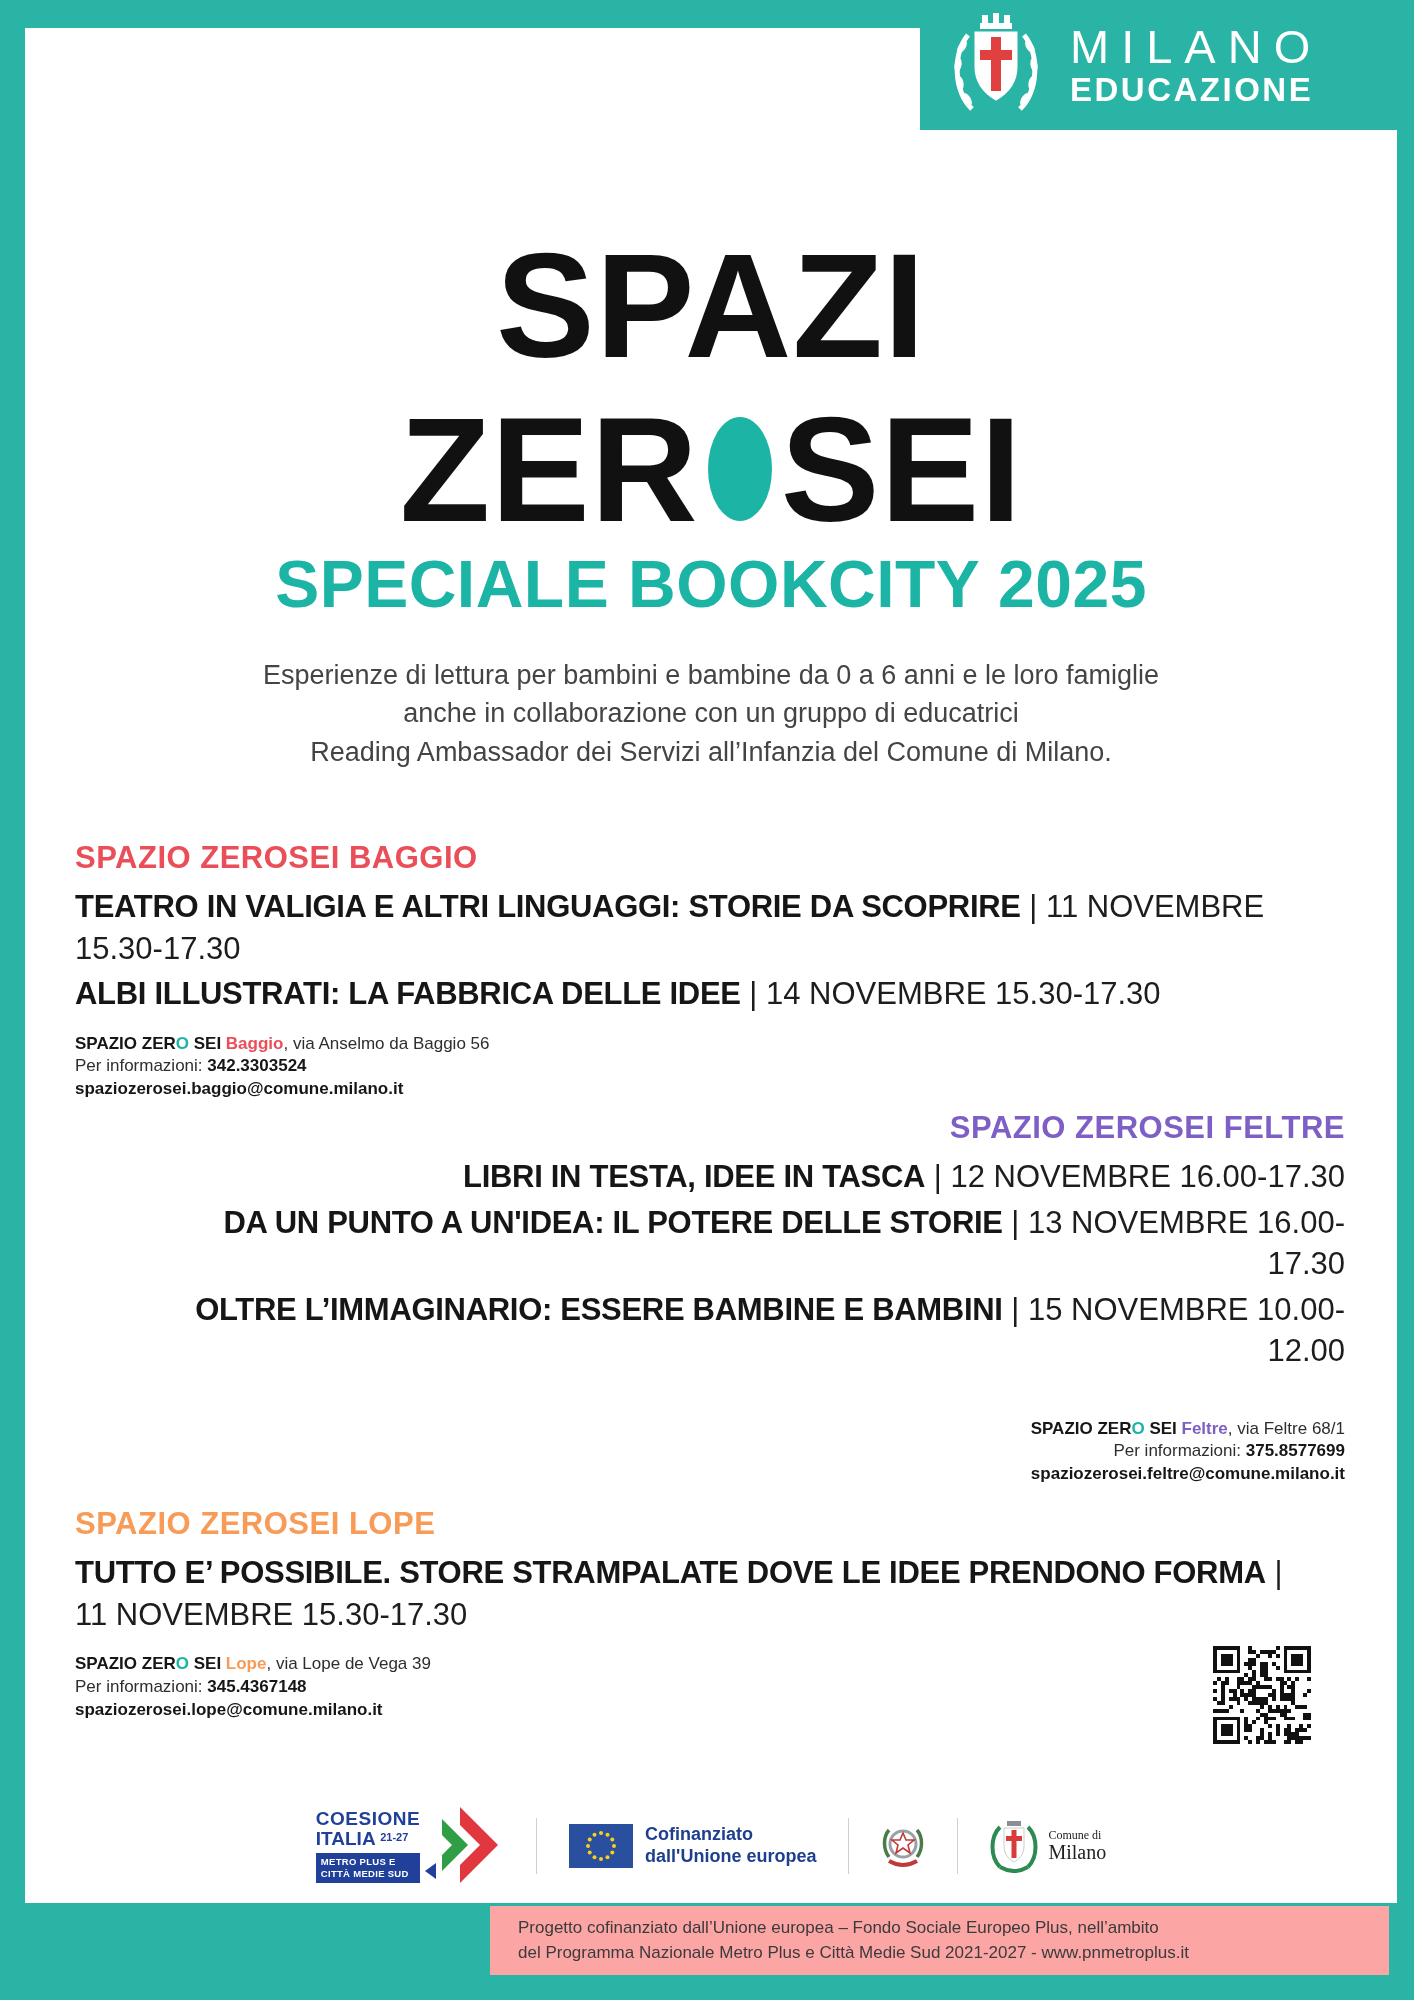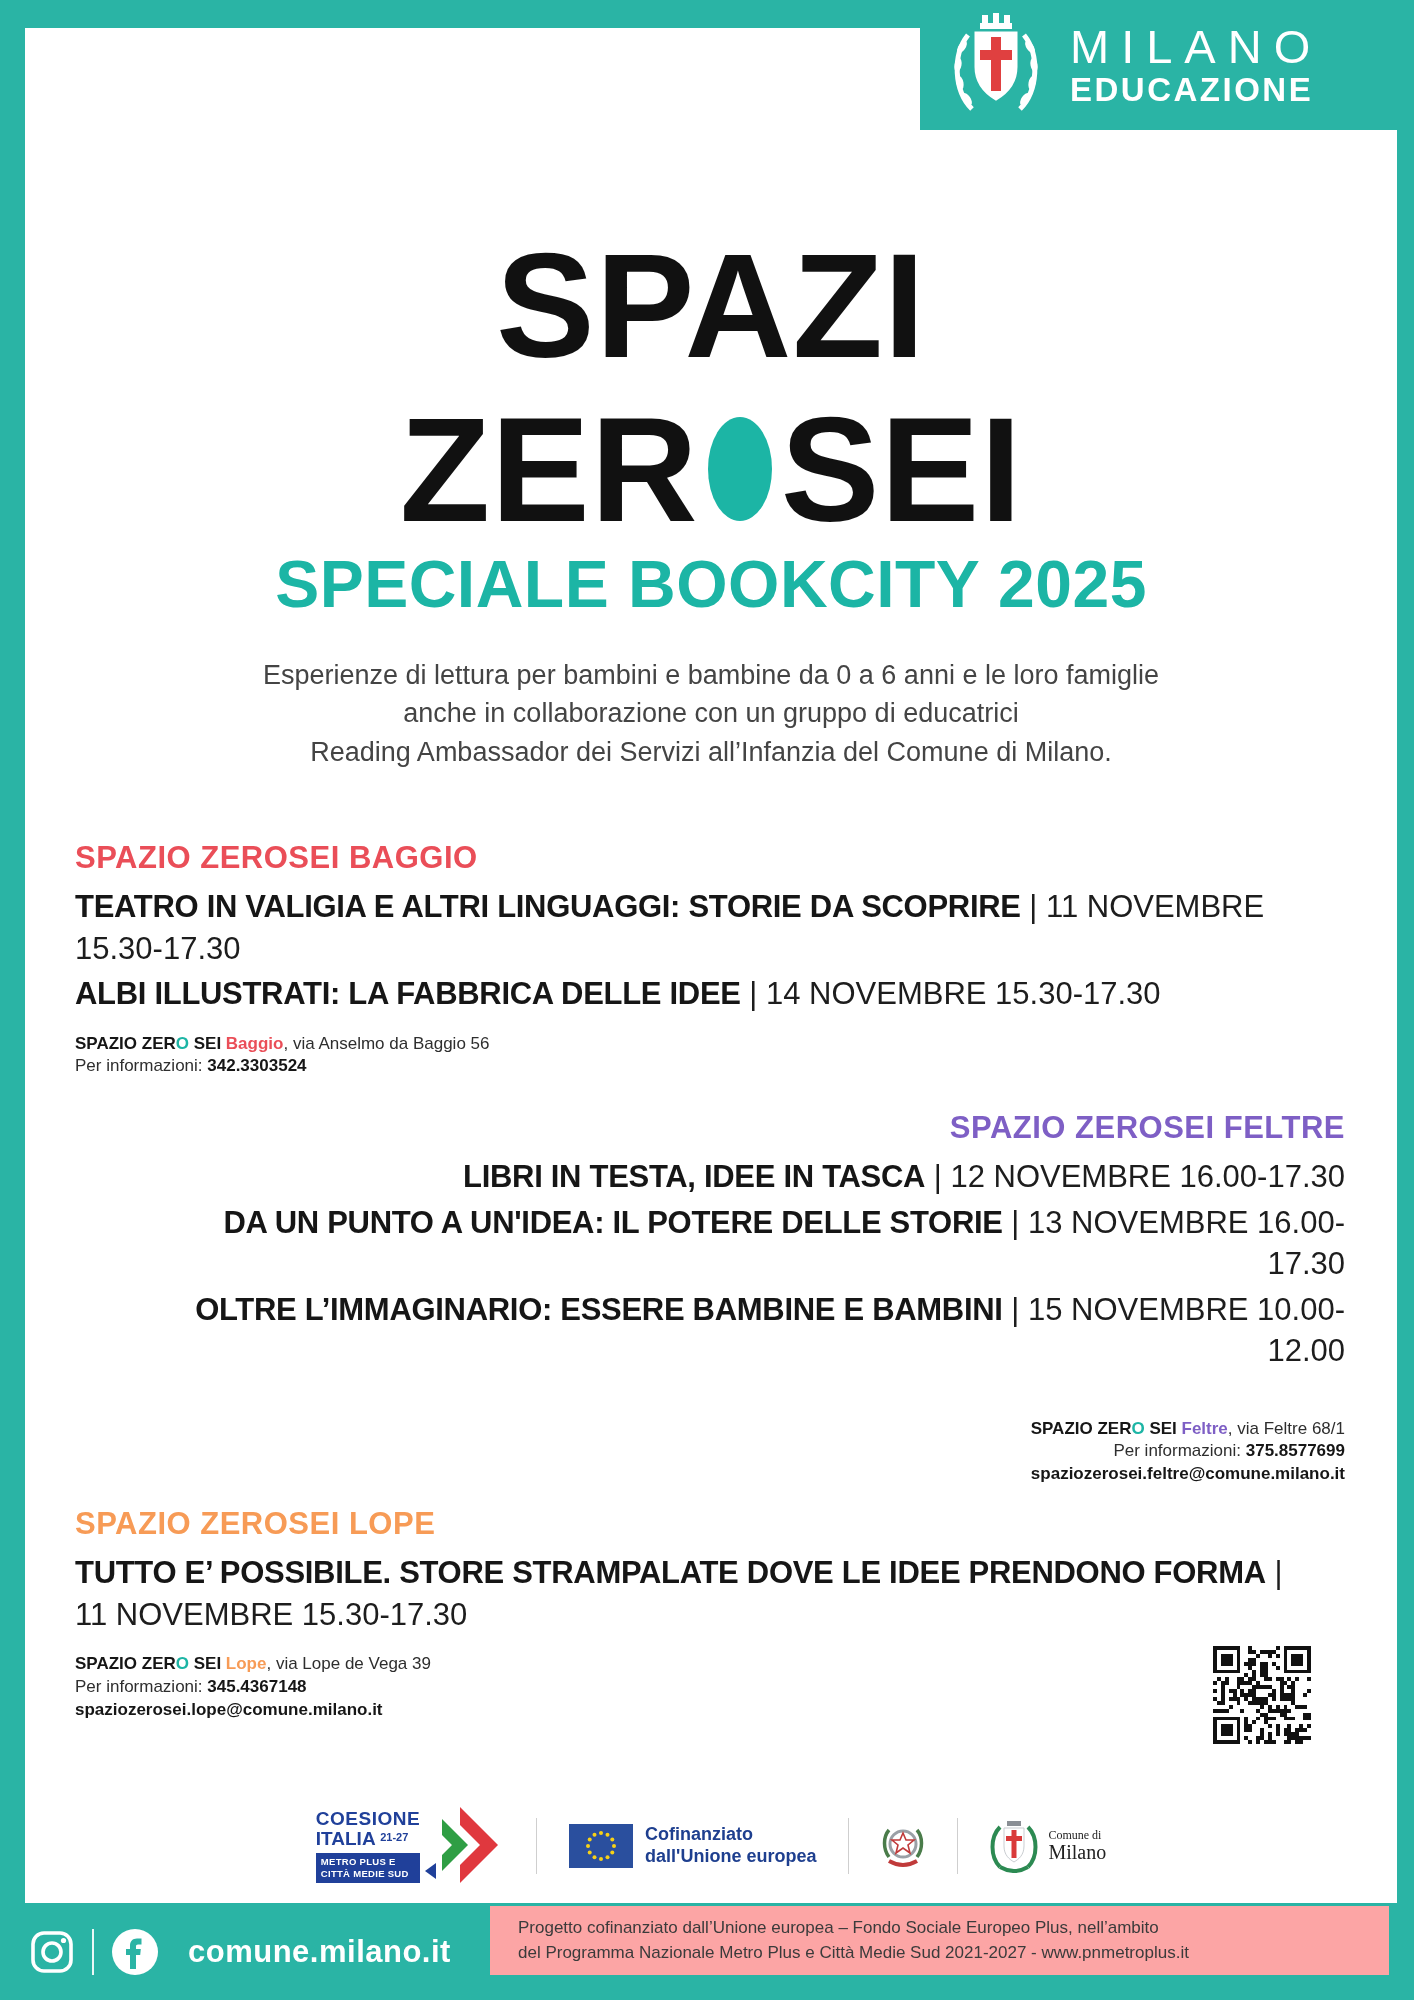--- a/index.html
+++ b/index.html
@@ -92,20 +92,21 @@
 
     <div class="section sec-baggio">
       <p class="sec-header">SPAZIO ZEROSEI BAGGIO</p>
       <div class="events">
         <p class="event"><span class="ev-t">TEATRO IN VALIGIA E ALTRI LINGUAGGI: STORIE DA SCOPRIRE</span> <span class="ev-d">| 11 NOVEMBRE 15.30-17.30</span></p>
         <p class="event"><span class="ev-t">ALBI ILLUSTRATI: LA FABBRICA DELLE IDEE</span> <span class="ev-d">| 14 NOVEMBRE 15.30-17.30</span></p>
       </div>
       <div class="contact">
         <div><span class="b">SPAZIO ZER</span><span class="b teal-t">O</span><span class="b"> SEI </span><span class="b red-t">Baggio</span><span>, via Anselmo da Baggio 56</span></div>
         <div><span>Per informazioni: </span><span class="b">342.3303524</span></div>
+        <div class="b">spaziozerosei.baggio@comune.milano.it</div>
       </div>
     </div>
 
     <div class="section sec-feltre">
       <p class="sec-header">SPAZIO ZEROSEI FELTRE</p>
       <div class="events">
         <p class="event"><span class="ev-t">LIBRI IN TESTA, IDEE IN TASCA</span> <span class="ev-d">| 12 NOVEMBRE 16.00-17.30</span></p>
         <p class="event"><span class="ev-t">DA UN PUNTO A UN'IDEA: IL POTERE DELLE STORIE</span> <span class="ev-d">| 13 NOVEMBRE 16.00-17.30</span></p>
         <p class="event"><span class="ev-t">OLTRE L’IMMAGINARIO: ESSERE BAMBINE E BAMBINI</span> <span class="ev-d">| 15 NOVEMBRE 10.00-12.00</span></p>
       </div>
@@ -424,30 +425,17 @@
     </g>
     <path d="M28,20 h40 v34 c0,17 -10,26 -20,32 c-10,-6 -20,-15 -20,-32 z" fill="none" stroke="#fff" stroke-width="3"></path>
   </svg>
   <div class="logo-text">
     <div class="l1">MILANO</div>
     <div class="l2">EDUCAZIONE</div>
   </div>
 </div>
 
 <div class="bottom-bar">
-  <div class="social">
-    <svg width="44" height="44" viewBox="0 0 44 44">
-      <rect x="3" y="3" width="38" height="38" rx="11" fill="none" stroke="#fff" stroke-width="3.6"></rect>
-      <circle cx="22" cy="22" r="9" fill="none" stroke="#fff" stroke-width="3.6"></circle>
-      <circle cx="33.5" cy="10.5" r="2.6" fill="#fff"></circle>
-    </svg>
-    <div class="soc-div"></div>
-    <svg width="46" height="46" viewBox="0 0 46 46">
-      <circle cx="23" cy="23" r="23" fill="#fff"></circle>
-      <path d="M26 15.5h3.5V9.5H25c-4.4 0-7 2.8-7 7v3.5h-4v6h4V40h6V26h4.2l.6-6H24v-2.6c0-1.2.6-1.9 2-1.9z" fill="#2ab4a5"></path>
-    </svg>
-    <div class="site">comune.milano.it</div>
-  </div>
   <div class="note-box">
     <div class="note">Progetto cofinanziato dall’Unione europea – Fondo Sociale Europeo Plus, nell’ambito
 del Programma Nazionale Metro Plus e Città Medie Sud 2021-2027 - www.pnmetroplus.it</div>
   </div>
 </div>
 
 </body></html>

